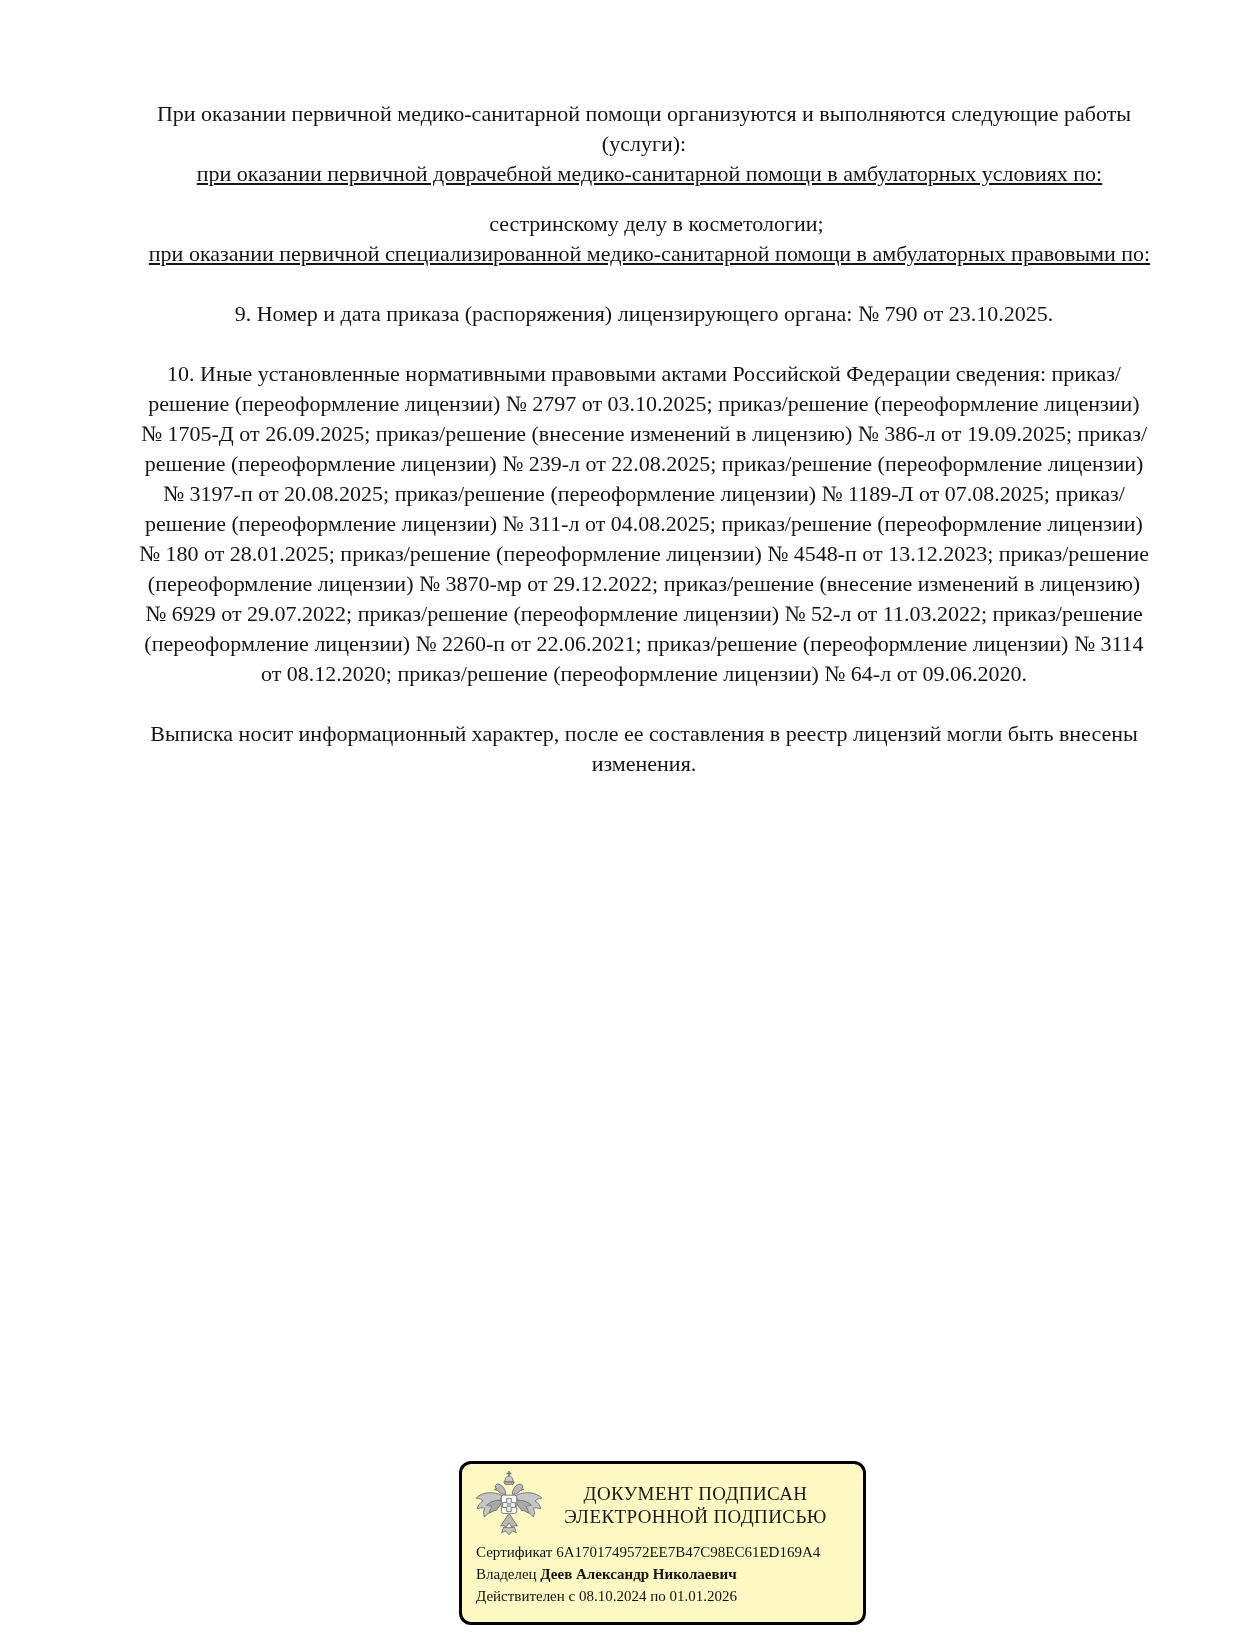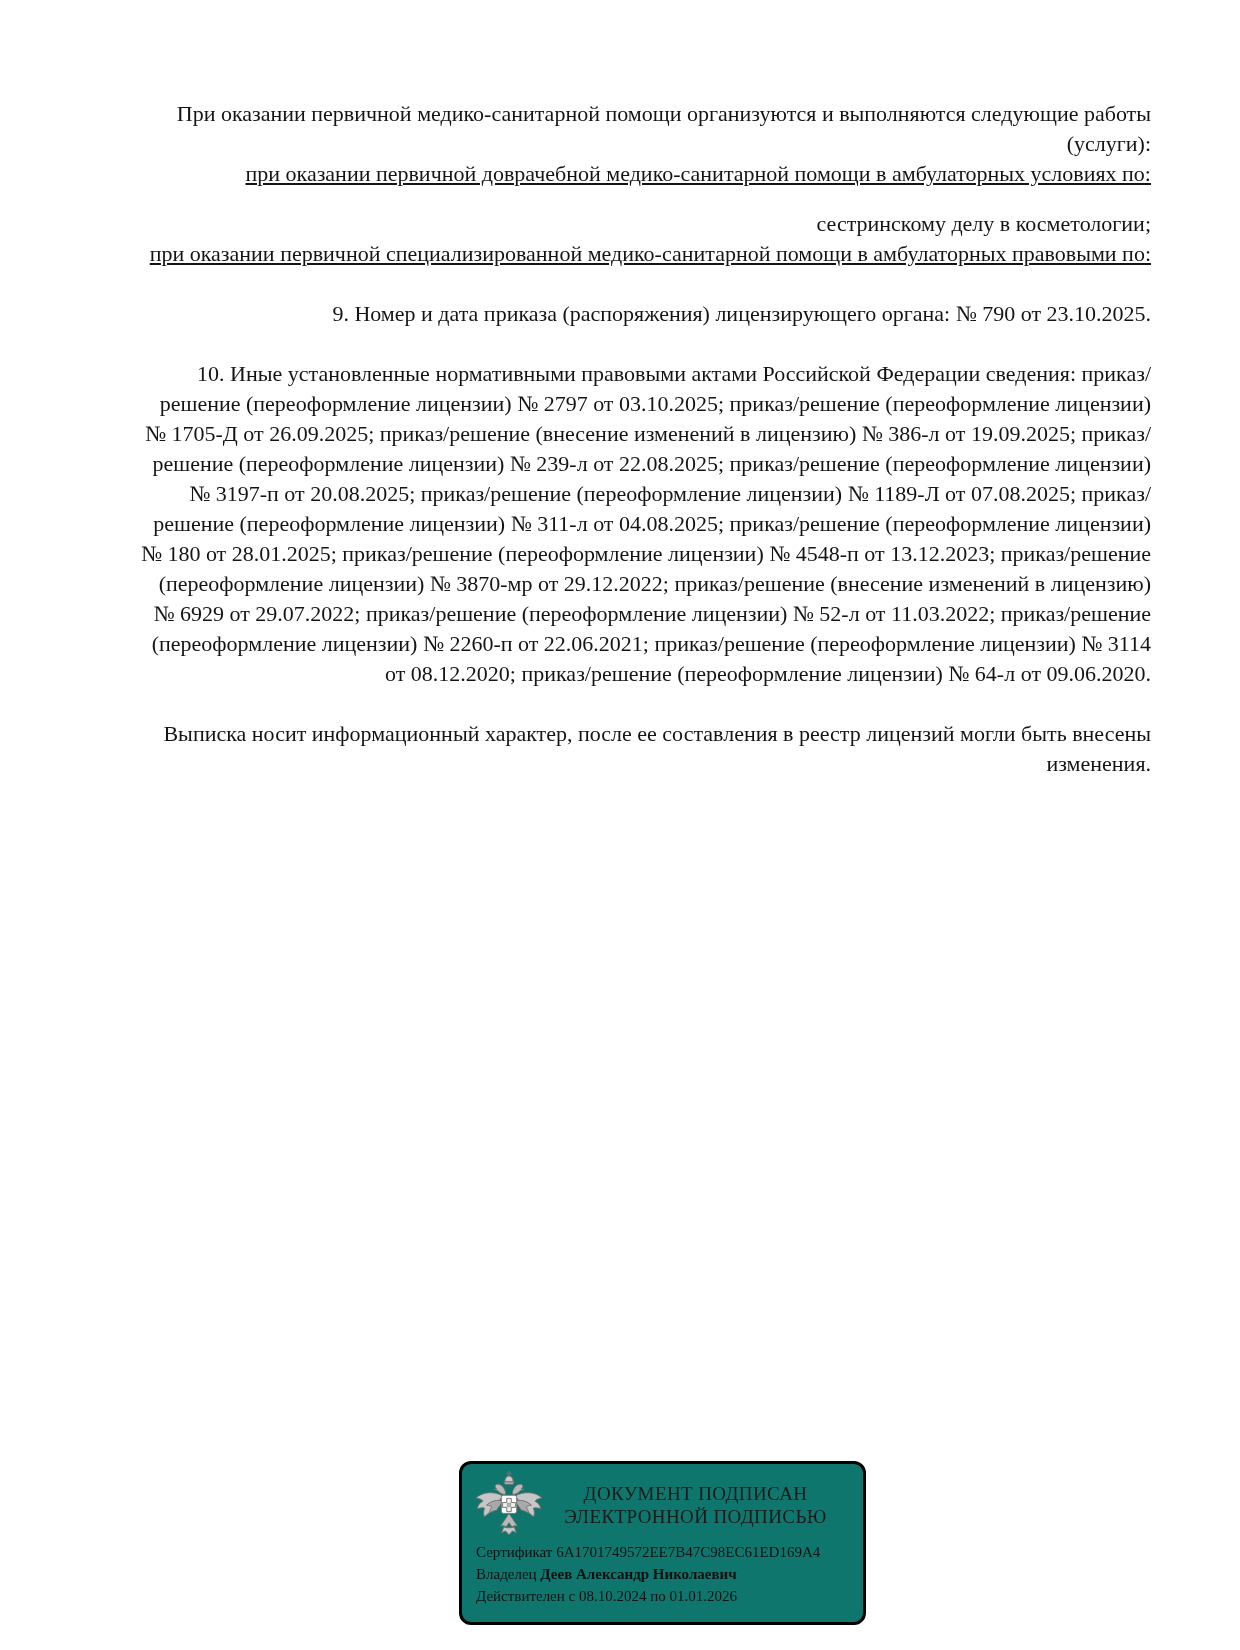--- a/index.html
+++ b/index.html
@@ -12,34 +12,34 @@
     font-family: "Liberation Serif", "DejaVu Serif", serif;
     color: #141414;
   }
   .doc-body {
     position: absolute;
     left: 137px;
     top: 99px;
     width: 1014px;
     font-size: 22px;
     line-height: 30px;
-    text-align: right;
+    text-align: center;
   }
   .para { white-space: normal; }
   .ind1 { text-indent: 11px; text-decoration: underline; }
   .ind2 { text-indent: 25px; margin-top: 20px; }
   .gap  { margin-top: 30px; }
 
   .stamp {
     position: absolute;
     left: 459px;
     top: 1461px;
     width: 407px;
     height: 164px;
-    background: #0f766e;
+    background: #fef9c3;
     border: 3px solid #000000;
     border-radius: 12px;
     padding: 6px 10px 6px 12px;
     display: flex;
     flex-direction: column;
   }
   .stamp-head {
     display: flex;
     align-items: center;
   }

